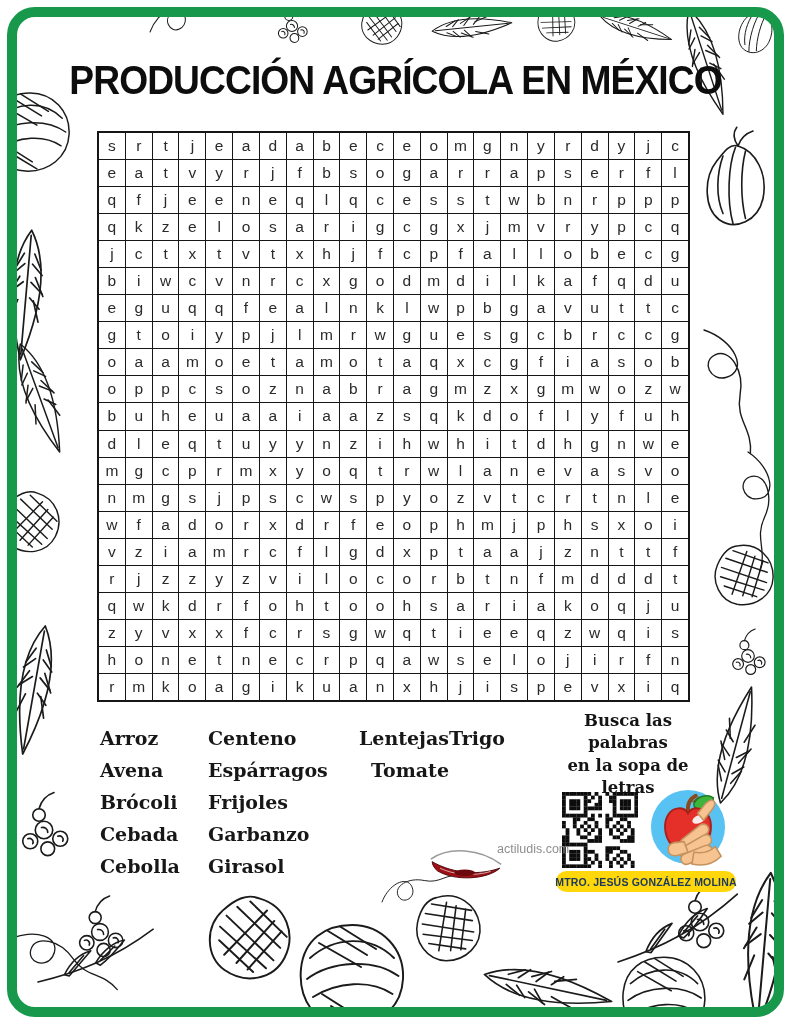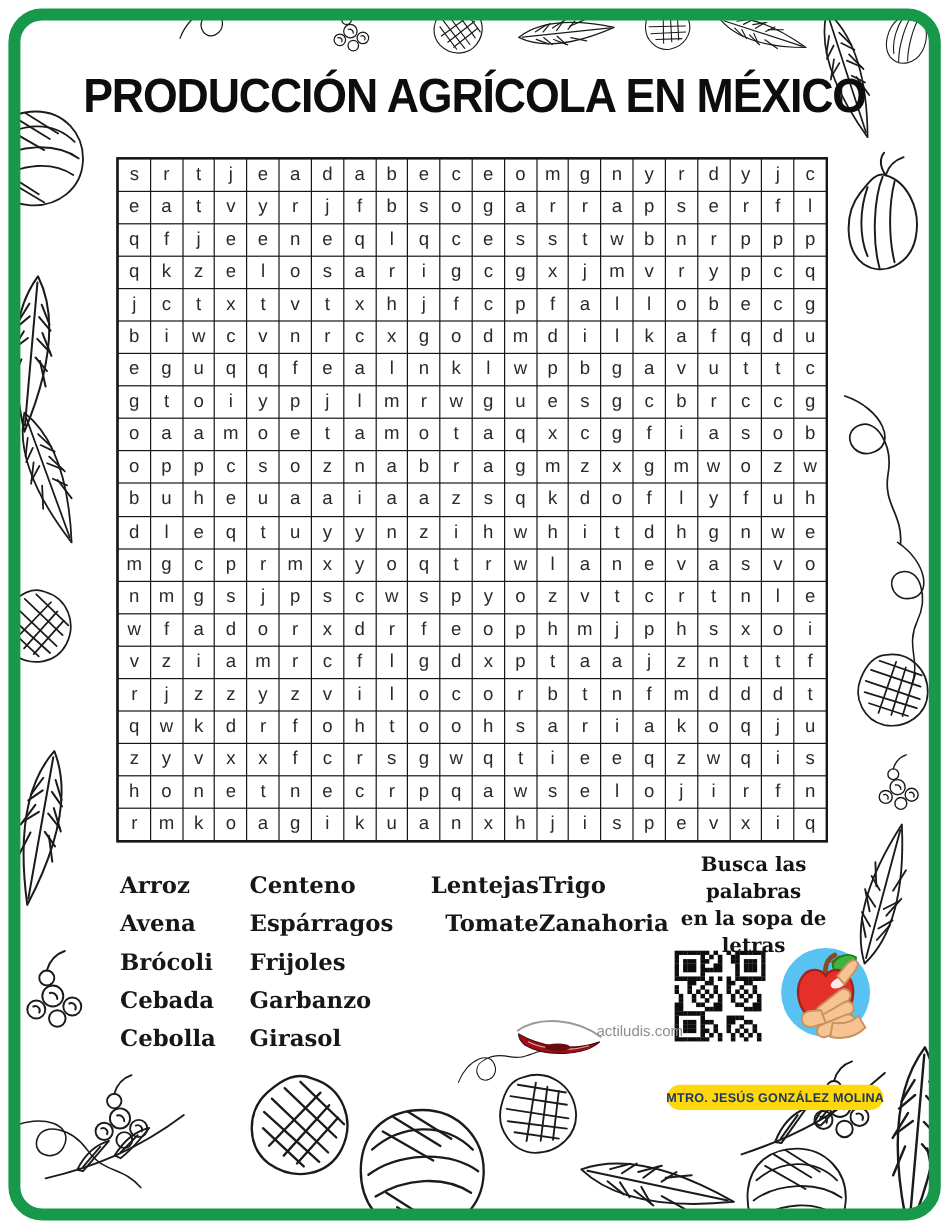--- a/index.html
+++ b/index.html
@@ -38,27 +38,27 @@
   .busca{position:absolute;left:545px;top:710px;width:166px;text-align:center;z-index:3;
          font-family:"DejaVu Serif",serif;font-weight:700;font-size:16.5px;
          line-height:1.35;color:#141414;}
 
   .qr{position:absolute;left:562px;top:792px;width:76px;height:76px;z-index:3;}
   .qr svg{width:100%;height:100%;display:block;}
   .qr rect{fill:#0d0d0d;}
 
   .logo{position:absolute;left:649px;top:788px;width:78px;height:78px;z-index:3;}
 
-  .badge{position:absolute;left:556px;top:904px;width:180px;height:21px;z-index:3;
+  .badge{position:absolute;left:556px;top:871px;width:180px;height:21px;z-index:3;
          background:var(--badge_yellow,#ffd70a);border-radius:11px;
          display:flex;align-items:center;justify-content:center;
          font-size:10.5px;font-weight:bold;letter-spacing:.2px;
          color:var(--badge_text,#1c3a60);white-space:nowrap;}
 
-  .actiludis{position:absolute;left:427px;top:842px;z-index:3;display:flex;align-items:center;}
+  .actiludis{position:absolute;left:427px;top:842px;z-index:3;display:flex;align-items:flex-start;}
   .actiludis .site{font-size:12.5px;color:var(--site_text,#8e8e8e);margin-left:-8px;
                    padding-bottom:9px;}
 </style>
 </head>
 <body>
 
 <div class="page">
 
   <svg class="decor" width="791" height="1024" viewBox="0 0 791 1024">
     <defs>
@@ -627,21 +627,20 @@
         <div class="word">Frijoles</div>
         <div class="word">Garbanzo</div>
         <div class="word">Girasol</div>
       </div>
       <div class="wcol">
         <div class="word">Lentejas</div>
         <div class="word">Tomate</div>
       </div>
       <div class="wcol">
         <div class="word">Trigo</div>
-        <div class="word">Zanahoria</div>
       </div>
     </div>
 
   <div class="busca">
       <div>Busca las palabras</div>
       <div>en la sopa de letras</div>
     </div>
 
   <div class="qr">
     <svg viewBox="0 0 21 21">

